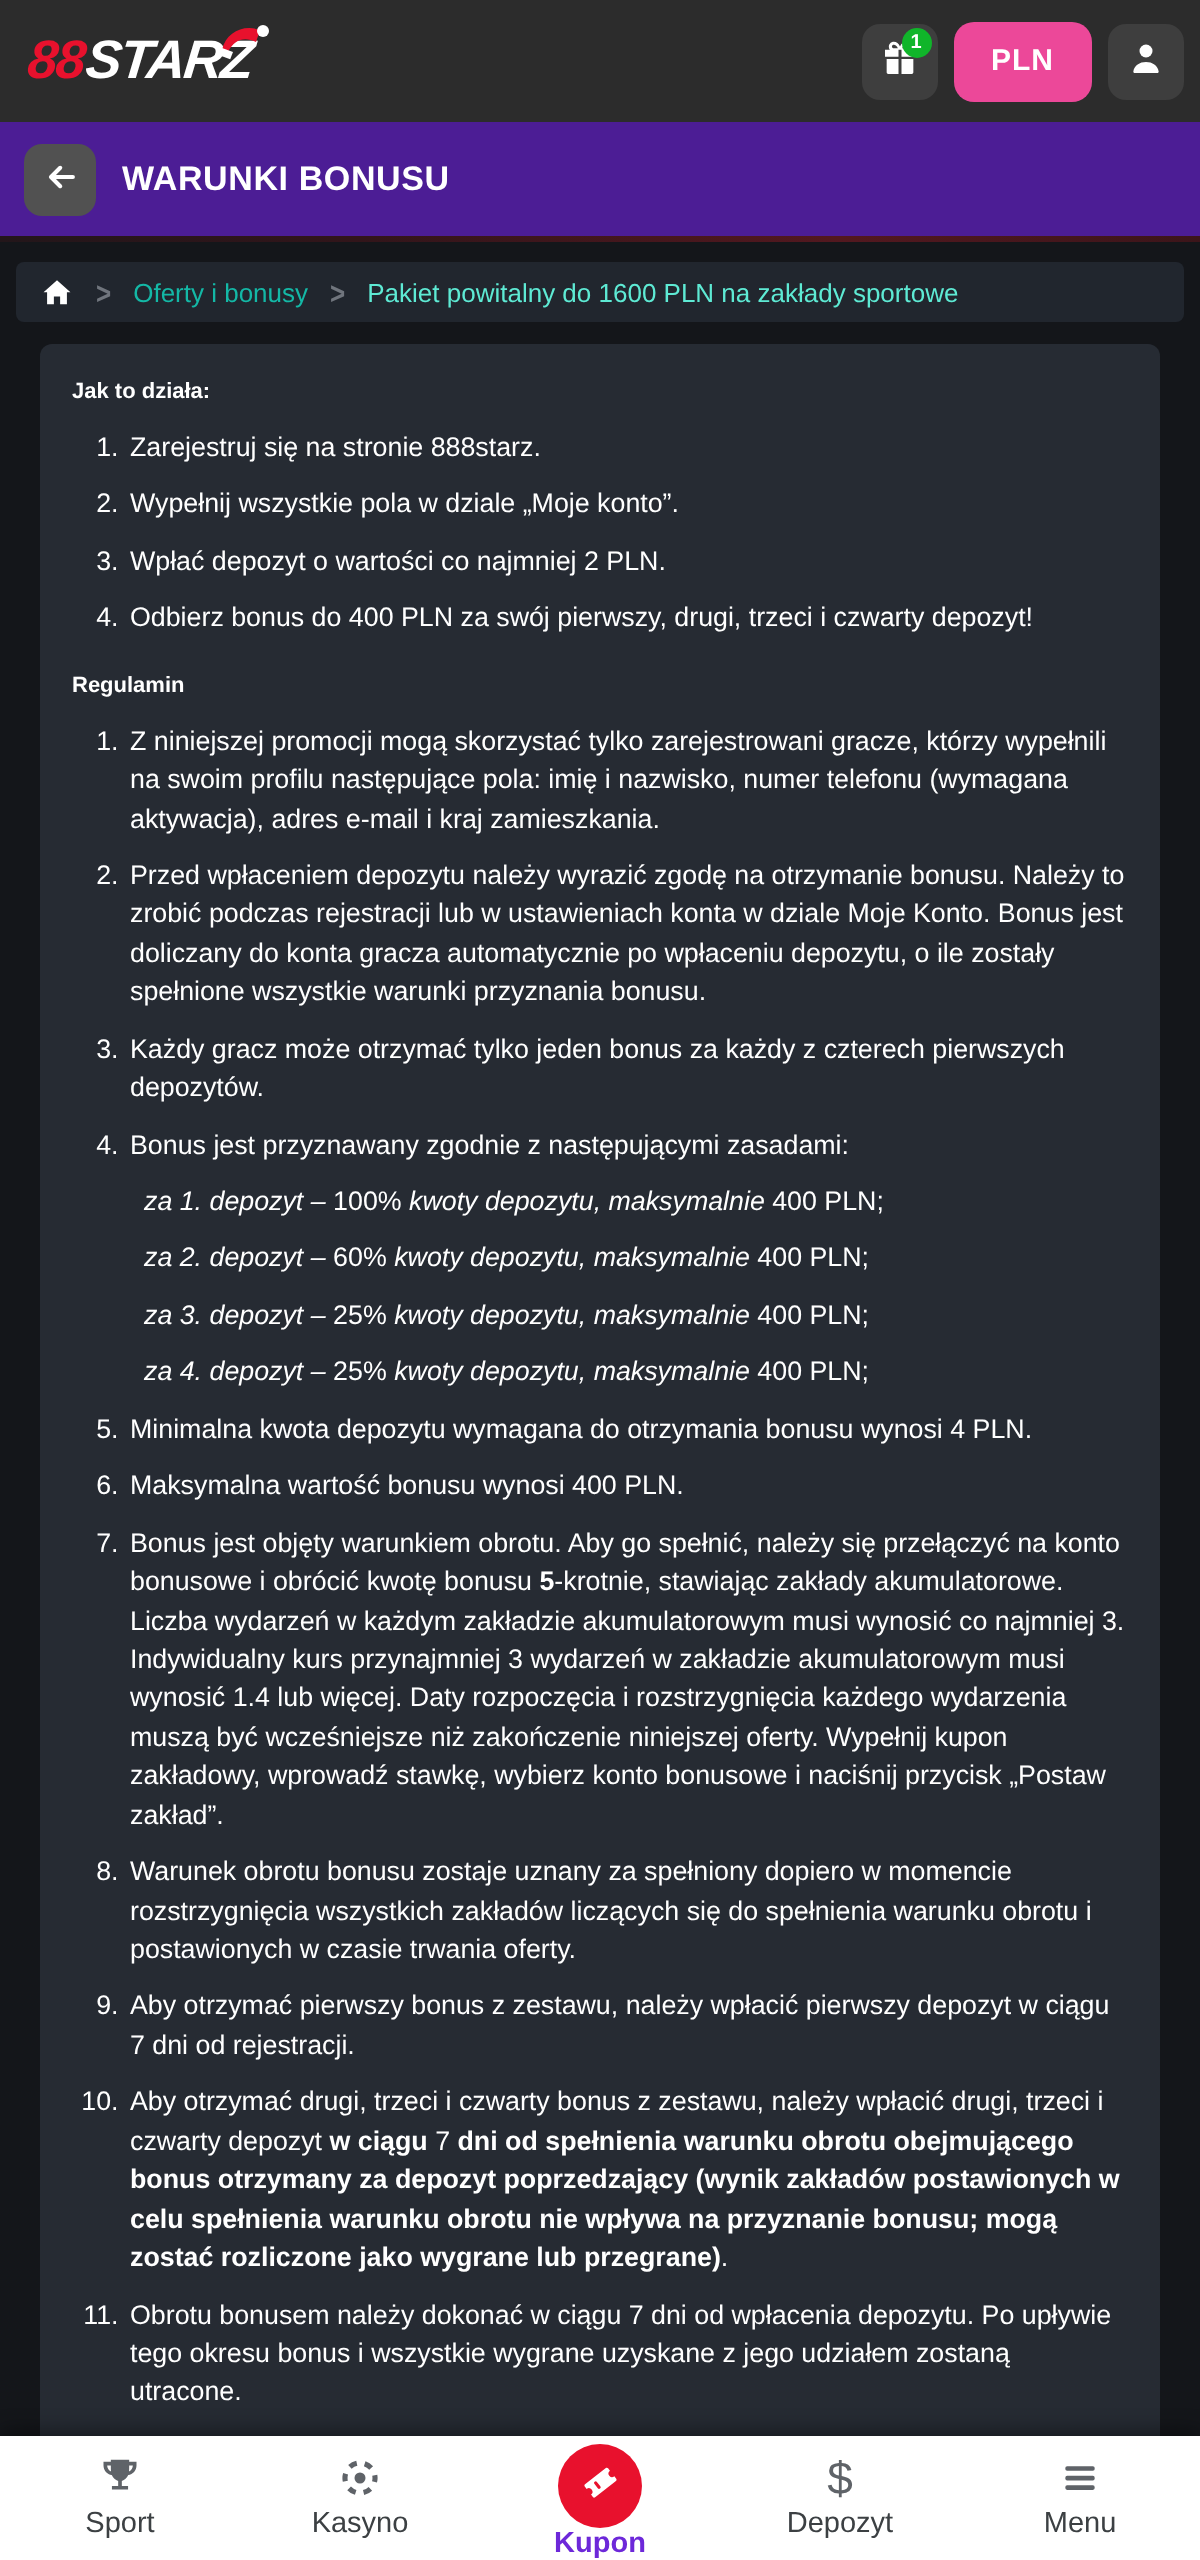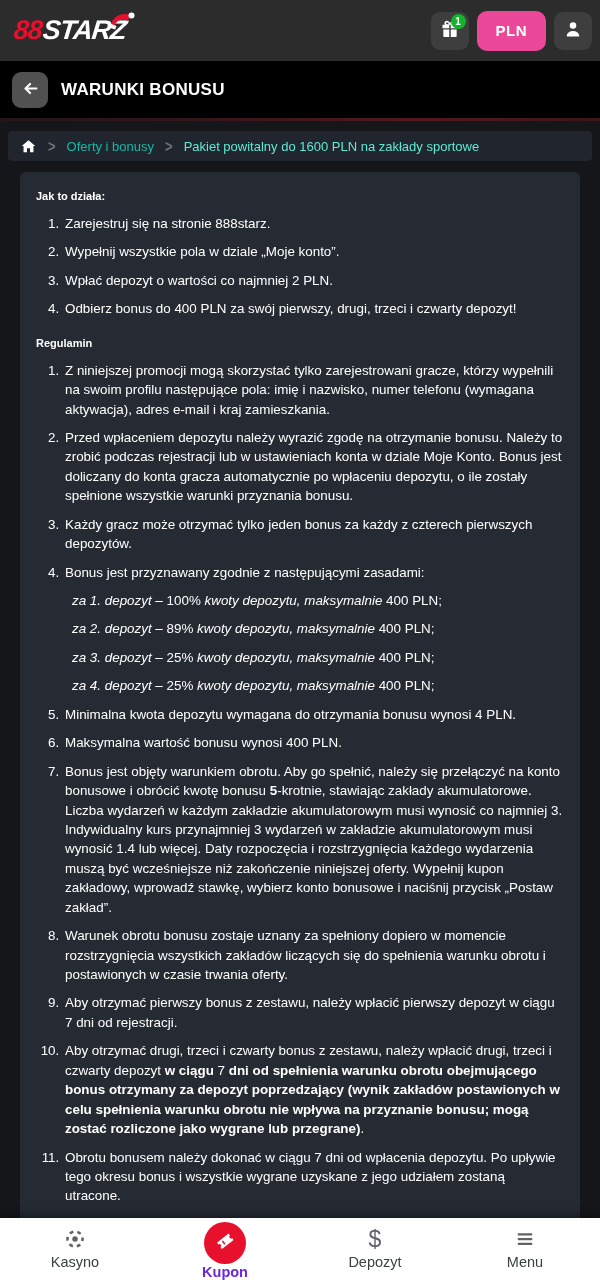--- a/index.html
+++ b/index.html
@@ -18,21 +18,21 @@
   .header-actions { display:flex; align-items:center; gap:8px; }
   .icon-btn { position:relative; width:38px; height:38px; border:none; border-radius:9px;
     background:#3e3e3e; display:flex; align-items:center; justify-content:center; color:#fff; cursor:pointer; }
   .icon-btn svg { width:20px; height:20px; }
   .badge { position:absolute; top:2px; right:3px; min-width:15px; height:15px; border-radius:8px;
     background:#10b52a; color:#fff; font-size:10px; font-weight:700; line-height:15px; text-align:center; }
   .pln-btn { height:40px; padding:0 19px; border:none; border-radius:10px; background:#ec4899;
     color:#fff; font-family:inherit; font-size:15px; font-weight:700; letter-spacing:.5px; cursor:pointer; }
 
   
-  .title-bar { height:57px; background:#000000; display:flex; align-items:center;
+  .title-bar { height:57px; background:#4c1d95; display:flex; align-items:center;
     padding:0 12px; flex:0 0 auto; }
   .back-btn { width:36px; height:36px; border:none; border-radius:9px; background:#515151;
     color:#fff; display:flex; align-items:center; justify-content:center; cursor:pointer; }
   .back-btn svg { width:19px; height:19px; }
   .title-bar h1 { color:#fff; font-size:17px; font-weight:800; letter-spacing:.3px; margin-left:13px; }
   .red-line { height:3px; width:100%; flex:0 0 auto;
     background:linear-gradient(90deg,#23161a 0%,#32151a 30%,#53181f 70%,#3c151a 100%); }
 
   
   .breadcrumb { height:30px; margin:10px 8px 0; border-radius:4px; background:#21262e;
@@ -157,21 +157,21 @@
           </li>
           <li>
             <div><span>Przed wpłaceniem depozytu należy wyrazić zgodę na otrzymanie bonusu. Należy to zrobić podczas rejestracji lub w ustawieniach konta w dziale Moje Konto. Bonus jest doliczany do konta gracza automatycznie po wpłaceniu depozytu, o ile zostały spełnione wszystkie warunki przyznania bonusu.</span></div>
           </li>
           <li>
             <div><span>Każdy gracz może otrzymać tylko jeden bonus za każdy z czterech pierwszych depozytów.</span></div>
           </li>
           <li>
             <div><span>Bonus jest przyznawany zgodnie z następującymi zasadami:</span></div>
             <div class="sub-line"><span class="i">za 1. depozyt – </span><span>100%</span><span class="i"> kwoty depozytu, maksymalnie </span><span>400 PLN;</span></div>
-            <div class="sub-line"><span class="i">za 2. depozyt – </span><span>89%</span><span class="i"> kwoty depozytu, maksymalnie </span><span>400 PLN;</span></div>
+            <div class="sub-line"><span class="i">za 2. depozyt – </span><span>60%</span><span class="i"> kwoty depozytu, maksymalnie </span><span>400 PLN;</span></div>
             <div class="sub-line"><span class="i">za 3. depozyt – </span><span>25%</span><span class="i"> kwoty depozytu, maksymalnie </span><span>400 PLN;</span></div>
             <div class="sub-line"><span class="i">za 4. depozyt – </span><span>25%</span><span class="i"> kwoty depozytu, maksymalnie </span><span>400 PLN;</span></div>
           </li>
           <li>
             <div><span>Minimalna kwota depozytu wymagana do otrzymania bonusu wynosi 4 PLN.</span></div>
           </li>
           <li>
             <div><span>Maksymalna wartość bonusu wynosi 400 PLN.</span></div>
           </li>
           <li>
@@ -191,20 +191,28 @@
           </li>
           <li>
             <div><span>W przypadku odrzucenia niniejszego bonusu, użytkownik nie może ponownie wziąć udziału w niniejszej promocji.</span></div>
           </li>
         </ol>
         <h3>Ogólny regulamin:</h3>
       </div>
   </main>
 
   <nav class="bottom-nav">
+    <div class="nav-item">
+      <span class="nav-icon">
+        <svg viewBox="0 0 24 24" fill="currentColor">
+            <path d="M7 2h10v1.2h4v2c0 2.7-2 4.9-4.5 5.2-.7 1.6-2 2.8-3.5 3.2v2.7h3.4v2H7.6v-2H11v-2.7c-1.5-.4-2.8-1.6-3.5-3.2C5 10.1 3 7.9 3 5.2v-2h4V2zM5 5.2c0 1.4.8 2.7 2.1 3.2C7 7.7 7 7 7 6.2v-1H5v0zm14 0h-2v1c0 .8 0 1.5-.1 2.2C18.2 7.9 19 6.6 19 5.2z"></path>
+          </svg>
+      </span>
+      <span class="nav-label">Sport</span>
+    </div>
     <div class="nav-item">
       <span class="nav-icon">
         <svg viewBox="0 0 24 24" fill="none" stroke="currentColor">
             <circle cx="12" cy="12" r="8.2" stroke-width="2.8" stroke-dasharray="4.2 4.4" stroke-dashoffset="2"></circle>
             <circle cx="12" cy="12" r="3" fill="currentColor" stroke="none"></circle>
           </svg>
       </span>
       <span class="nav-label">Kasyno</span>
     </div>
     <div class="nav-item kupon">

